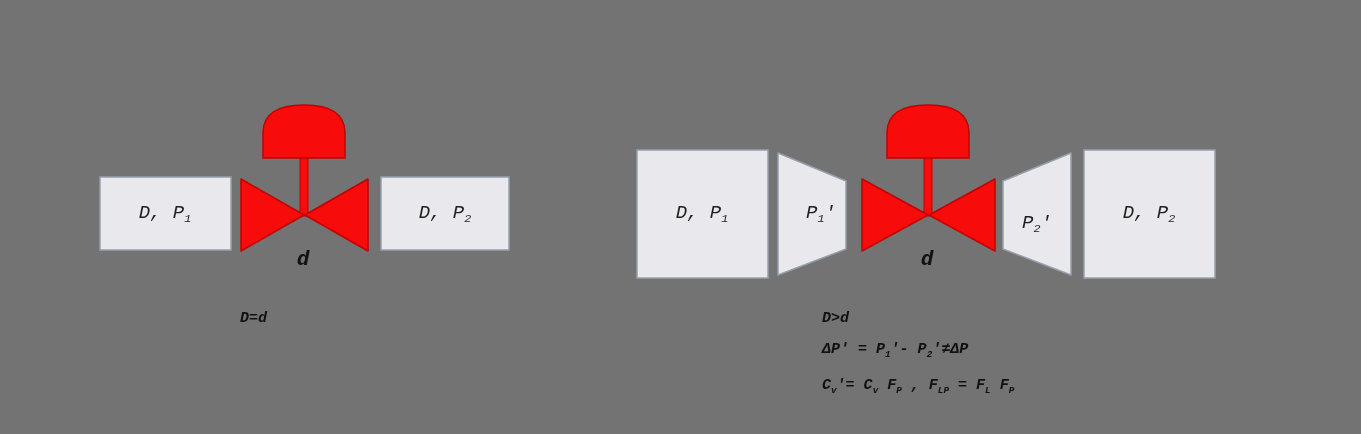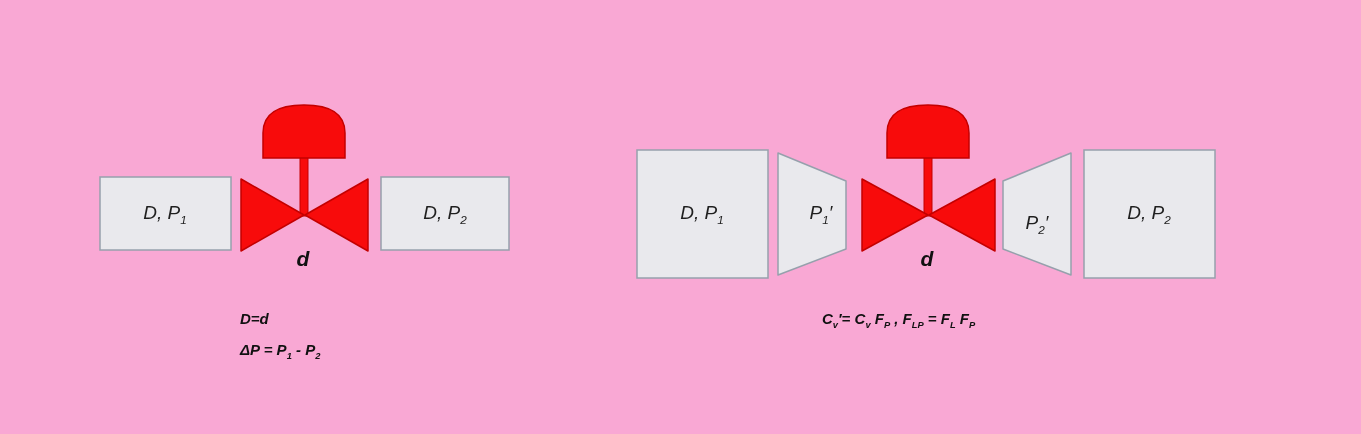--- a/index.html
+++ b/index.html
@@ -1,21 +1,21 @@
 <!DOCTYPE html>
 <html><head>
 <meta charset="utf-8">
 <style>
   html, body { margin: 0; padding: 0; background: #ffffff; }
   .canvas {
     position: relative;
     width: 1361px;
     height: 434px;
-    background: #f9a8d4;
-    font-family: Liberation Sans, sans-serif;
+    background: #737373;
+    font-family: Liberation Mono, monospace;
     overflow: hidden;
   }
   .canvas svg { position: absolute; left: 0; top: 0; }
   .label {
     position: absolute;
     transform: translate(-50%, -50%);
     font-style: italic;
     font-size: 19px;
     color: #1f1f1f;
     white-space: nowrap;
@@ -62,26 +62,27 @@
     <polygon points="862,179 862,251 928,215" stroke-width="1.5" stroke-linejoin="round" fill="#f80b0b" stroke="#c40000"></polygon>
     <polygon points="995,179 995,251 929,215" stroke-width="1.5" stroke-linejoin="round" fill="#f80b0b" stroke="#c40000"></polygon>
   </svg>
 
   <div class="label" style="left:165px; top:214px;"><span>D, P</span><sub>1</sub></div>
   <div class="label" style="left:445px; top:214px;"><span>D, P</span><sub>2</sub></div>
   <div class="label d-label" style="left:303px; top:259px;"><span>d</span></div>
 
   <div class="formula-block" style="left:240px; top:303px;">
     <div class="formula-line"><span>D=d</span></div>
-    <div class="formula-line"><span>ΔP = P</span><sub>1</sub><span> - P</span><sub>2</sub></div>
   </div>
 
   <div class="label" style="left:702px; top:214px;"><span>D, P</span><sub>1</sub></div>
   <div class="label" style="left:821px; top:214px;"><span>P</span><sub>1</sub><span>′</span></div>
   <div class="label" style="left:1037px; top:224px;"><span>P</span><sub>2</sub><span>′</span></div>
   <div class="label" style="left:1149px; top:214px;"><span>D, P</span><sub>2</sub></div>
   <div class="label d-label" style="left:927px; top:259px;"><span>d</span></div>
 
   <div class="formula-block" style="left:822px; top:303px;">
+    <div class="formula-line"><span>D&gt;d</span></div>
+    <div class="formula-line"><span>ΔP′ = P</span><sub>1</sub><span>′- P</span><sub>2</sub><span>′≠ΔP</span></div>
     <div class="formula-line"><span>C</span><sub>v</sub><span>′= C</span><sub>v</sub><span> F</span><sub>P</sub><span> , F</span><sub>LP</sub><span> = F</span><sub>L</sub><span> F</span><sub>P</sub></div>
   </div>
 
 </div>
 
 </body></html>

